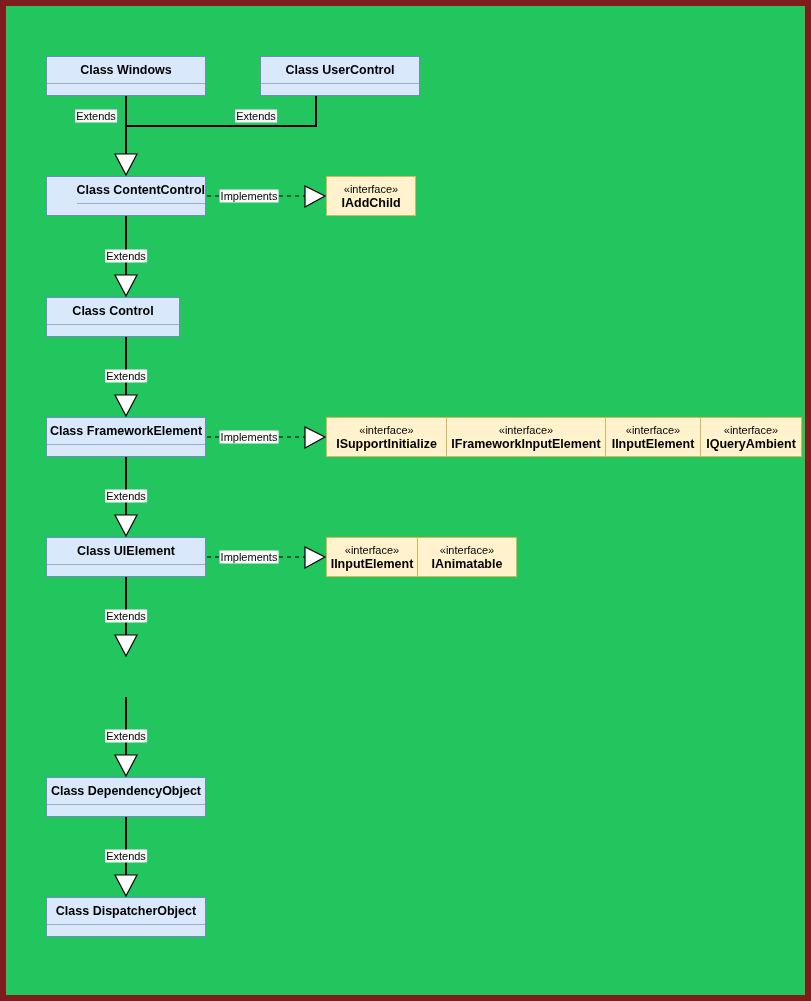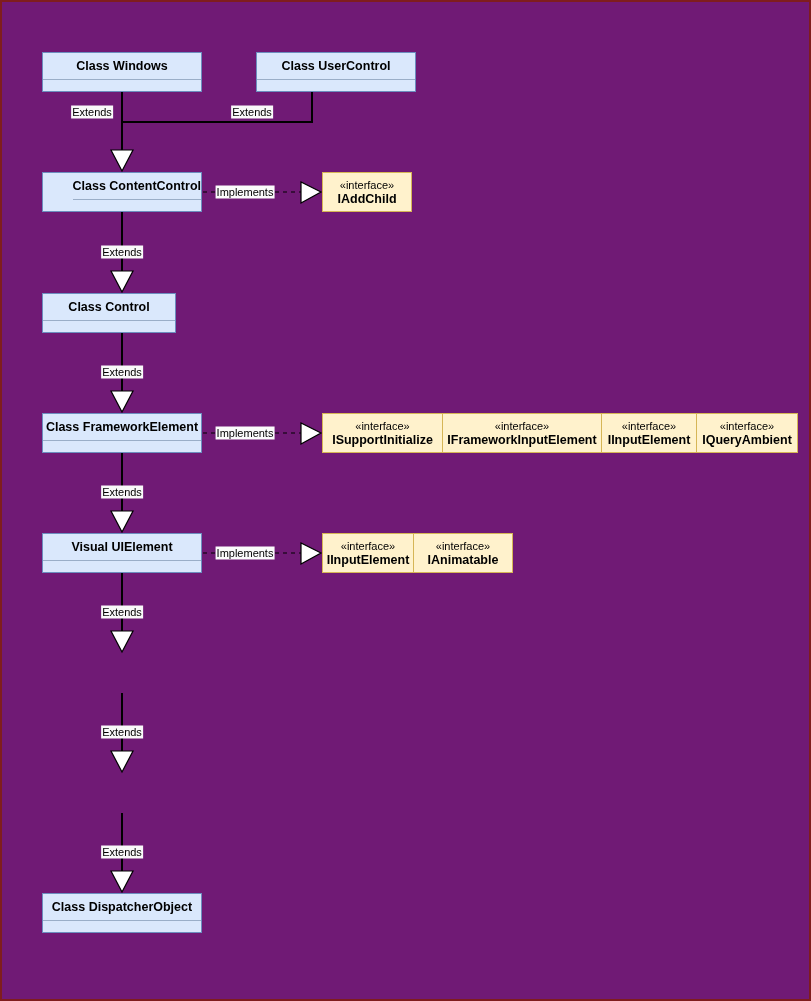--- a/index.html
+++ b/index.html
@@ -8,22 +8,22 @@
     padding: 0;
   }
   body {
     font-family: "Liberation Sans", sans-serif;
     background: #ffffff;
   }
   #canvas {
     position: relative;
     width: 811px;
     height: 1001px;
-    background: #701a75;
-    border: 2px solid #7f1d1d;
+    background: #22c55e;
+    border: 6px solid #7f1d1d;
     box-sizing: border-box;
     overflow: hidden;
   }
   #svg-layer {
     position: absolute;
     left: 0;
     top: 0;
     width: 811px;
     height: 1001px;
     pointer-events: none;
@@ -177,25 +177,29 @@
     <div class="title">Class Control</div>
     <div class="compartment"></div>
   </div>
 
   <div class="class-box" style="left:40px; top:411px; width:160px; height:40px;">
     <div class="title">Class FrameworkElement</div>
     <div class="compartment"></div>
   </div>
 
   <div class="class-box" style="left:40px; top:531px; width:160px; height:40px;">
-    <div class="title">Visual UIElement</div>
-    <div class="compartment"></div>
-  </div>
-
-
+    <div class="title">Class UIElement</div>
+    <div class="compartment"></div>
+  </div>
+
+
+  <div class="class-box" style="left:40px; top:771px; width:160px; height:40px;">
+    <div class="title">Class DependencyObject</div>
+    <div class="compartment"></div>
+  </div>
 
   <div class="class-box" style="left:40px; top:891px; width:160px; height:40px;gap:21px;">
     <div class="title">Class DispatcherObject</div>
     <div class="compartment"></div>
   </div>
 
   <div class="iface-group" style="left:320px; top:170px; height:40px;">
     <div class="iface-box" style="width:90px;">
       <div class="iface-stereotype">«interface»</div>
       <div class="iface-name">IAddChild</div>

